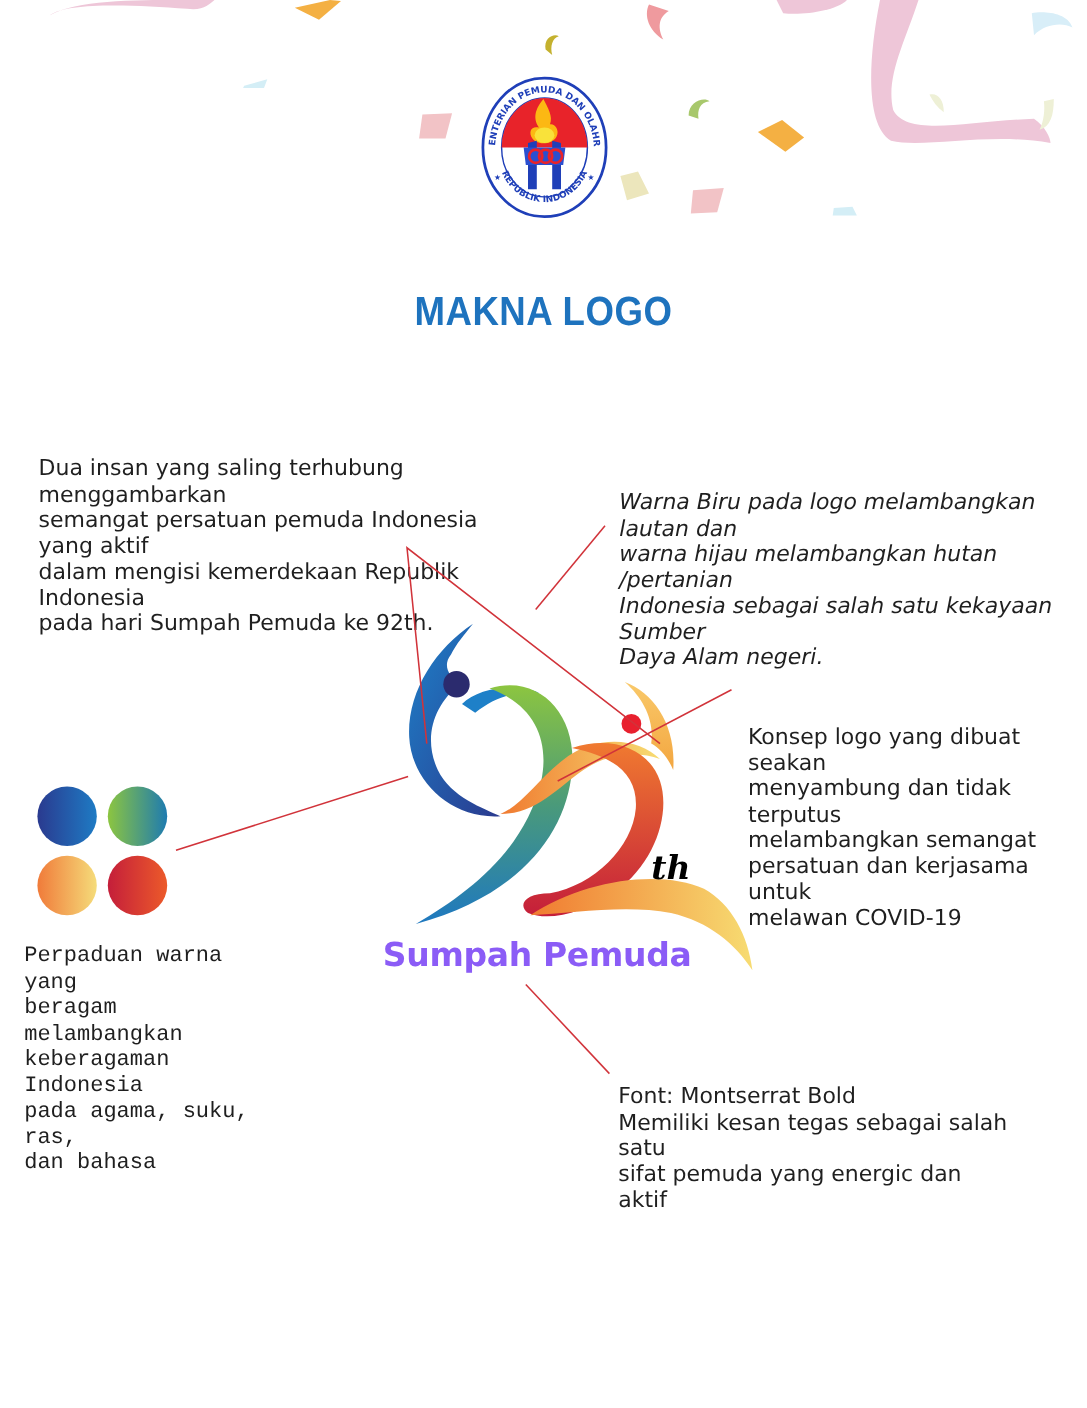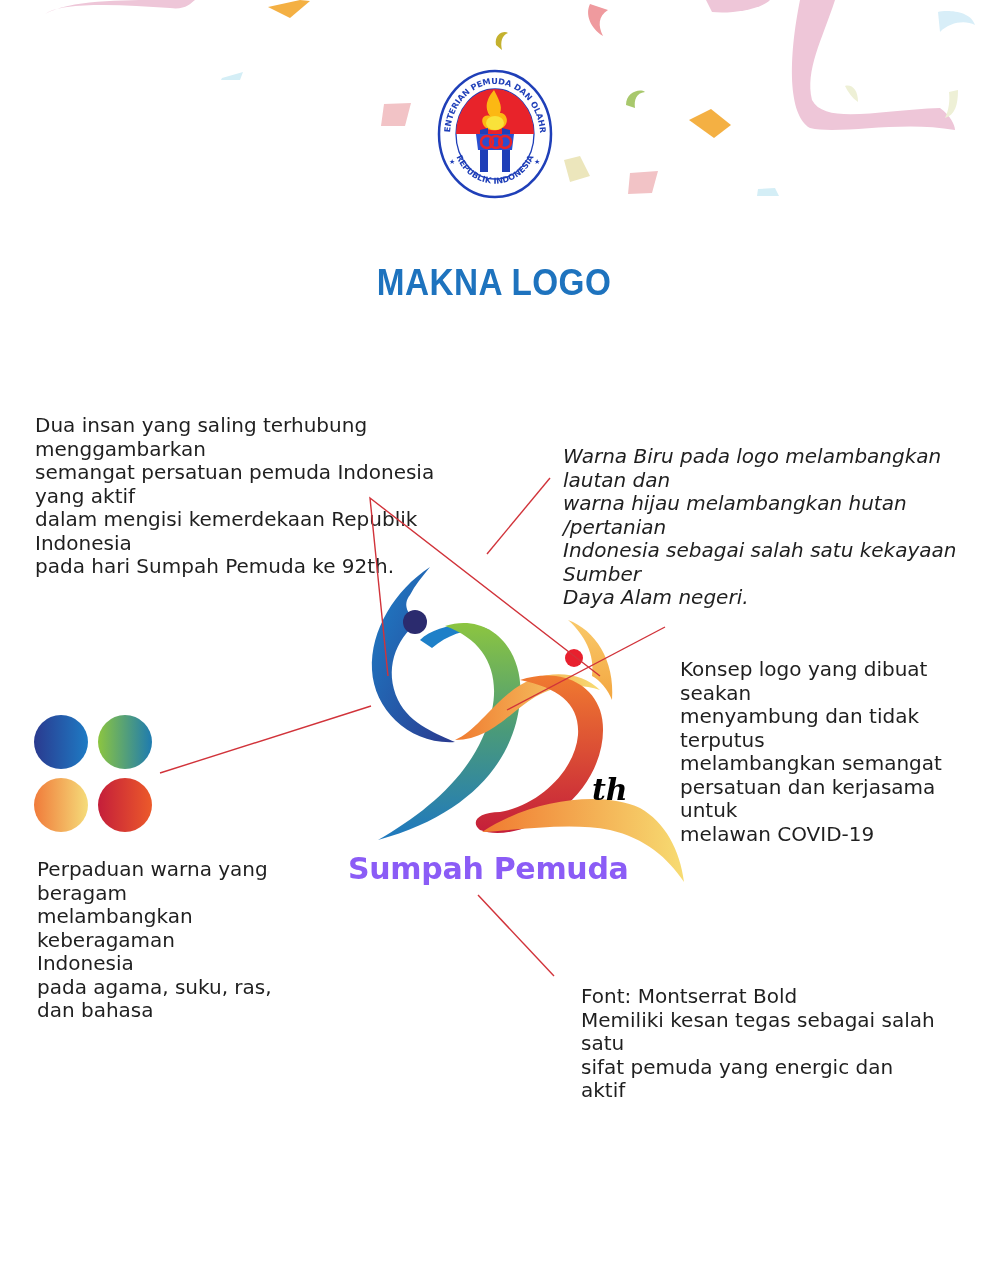--- a/index.html
+++ b/index.html
@@ -8,22 +8,22 @@
   .abs { position: absolute; }
   .deco { position: absolute; left: 0; top: 0; width: 988px; height: 240px; pointer-events: none; }
   .emblem { left: 436px; top: 68px; width: 118px; height: 132px; }
   .title { left: 0; width: 988px; top: 262px; text-align: center;
            font-family: "Liberation Sans", sans-serif; font-weight: bold; font-stretch: condensed;
            font-size: 37px; color: #1e73be; letter-spacing: 0.5px; transform: scaleX(0.9); }
   .caption { font-size: 20px; line-height: 23.5px; color: #1f1f1f; white-space: pre-line; }
   #cap-people { left: 35px; top: 414px; width: 430px; }
   #cap-colors { left: 563px; top: 445px; width: 420px; font-style: italic; }
   #cap-concept { left: 680px; top: 614px; width: 300px; margin-top: 44px; }
-  #cap-palette { left: 37px; top: 858px; width: 240px; }
-  #cap-font { left: 562px; top: 985px; width: 360px; margin-left: 19px; }
+  #cap-palette { left: 22px; top: 858px; width: 240px; font-family: Liberation Mono, monospace; }
+  #cap-font { left: 562px; top: 985px; width: 360px; }
   .swatch { position: absolute; width: 54px; height: 54px; border-radius: 50%; }
   .leaders { position: absolute; left: 0; top: 0; width: 988px; height: 1280px; pointer-events: none; }
   .logo { left: 340px; top: 560px; width: 360px; height: 330px; }
   .wordmark { left: 348px; top: 851px; font-family: "DejaVu Sans", sans-serif; font-weight: bold;
               font-size: 30px; color: #8b5cf6; letter-spacing: -0.3px; }
   .th { left: 592px; top: 772px; font-family: "DejaVu Serif", serif; font-style: italic; font-weight: bold;
         font-size: 30px; color: #000000; }
 </style>
 </head>
 <body>

